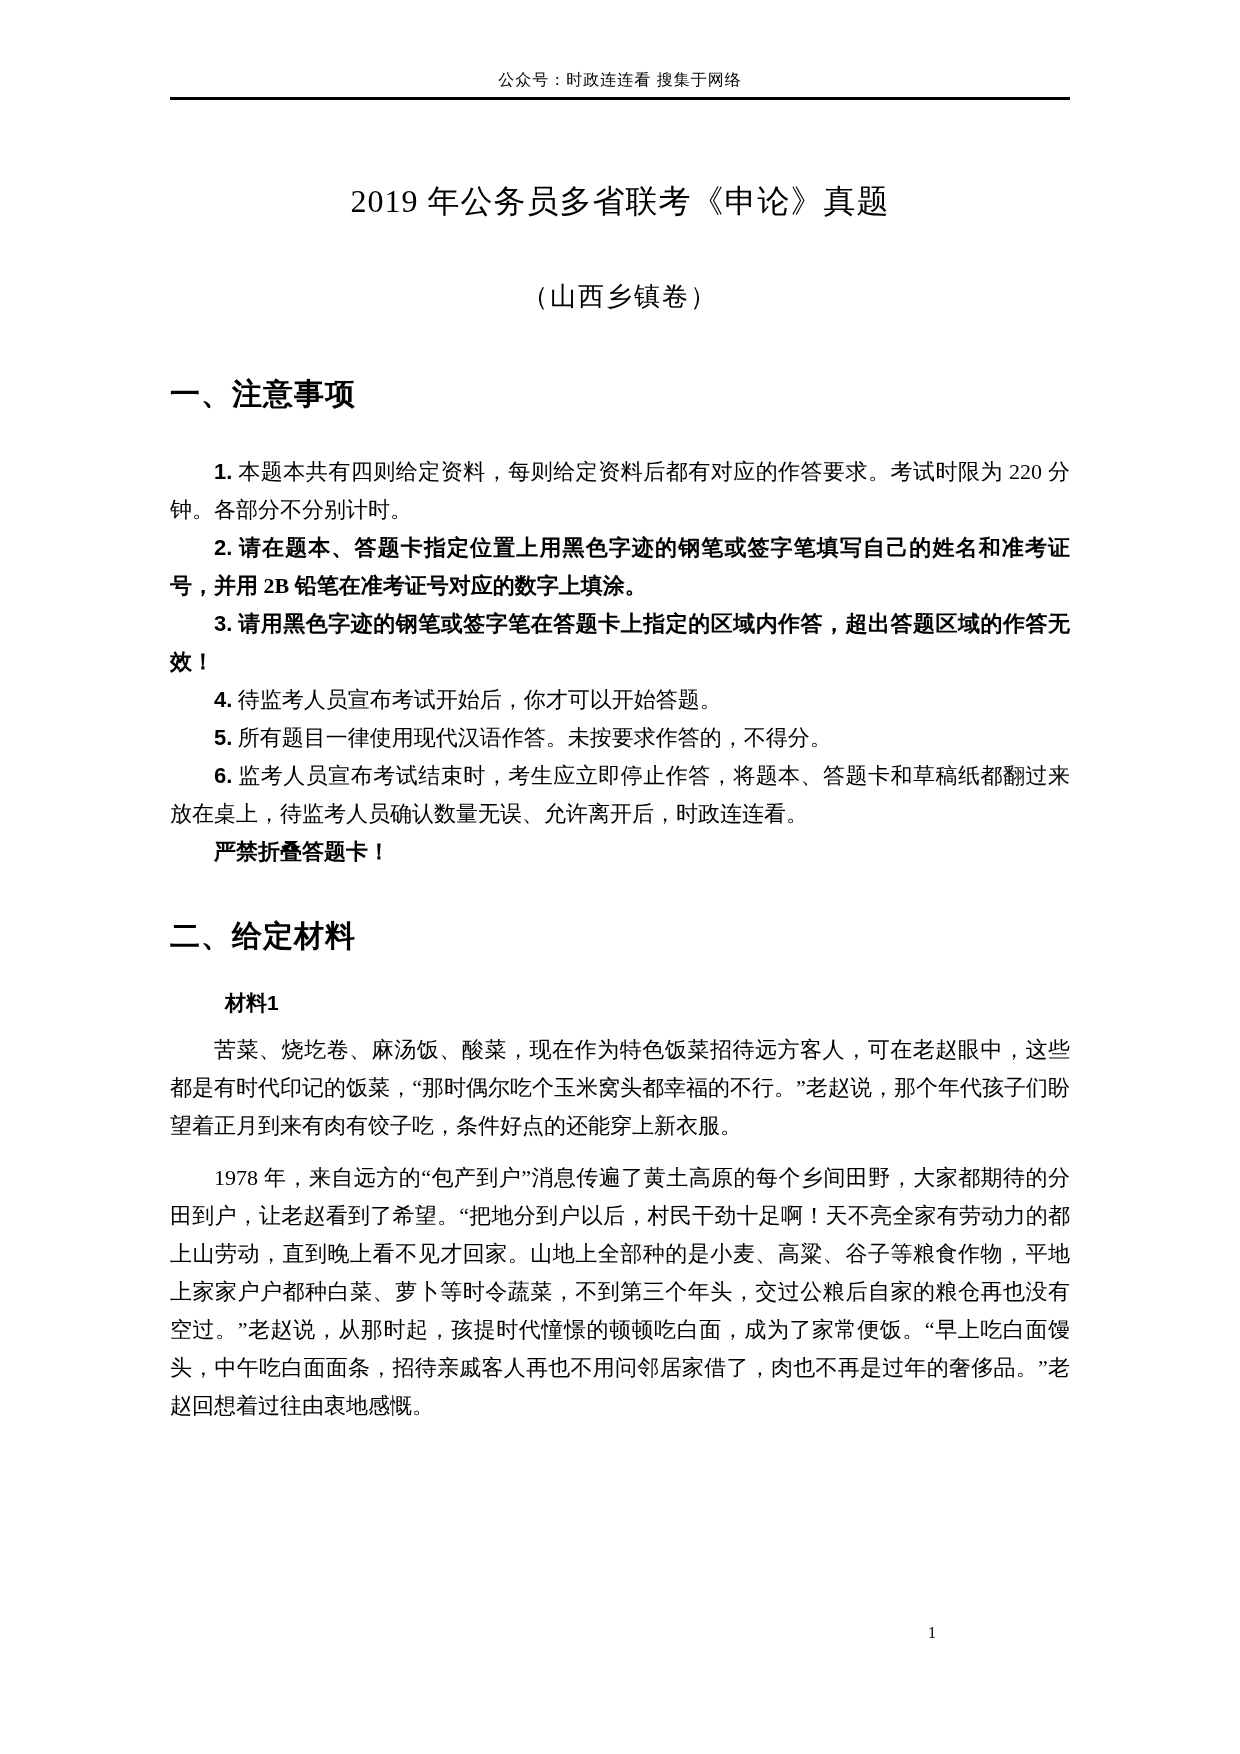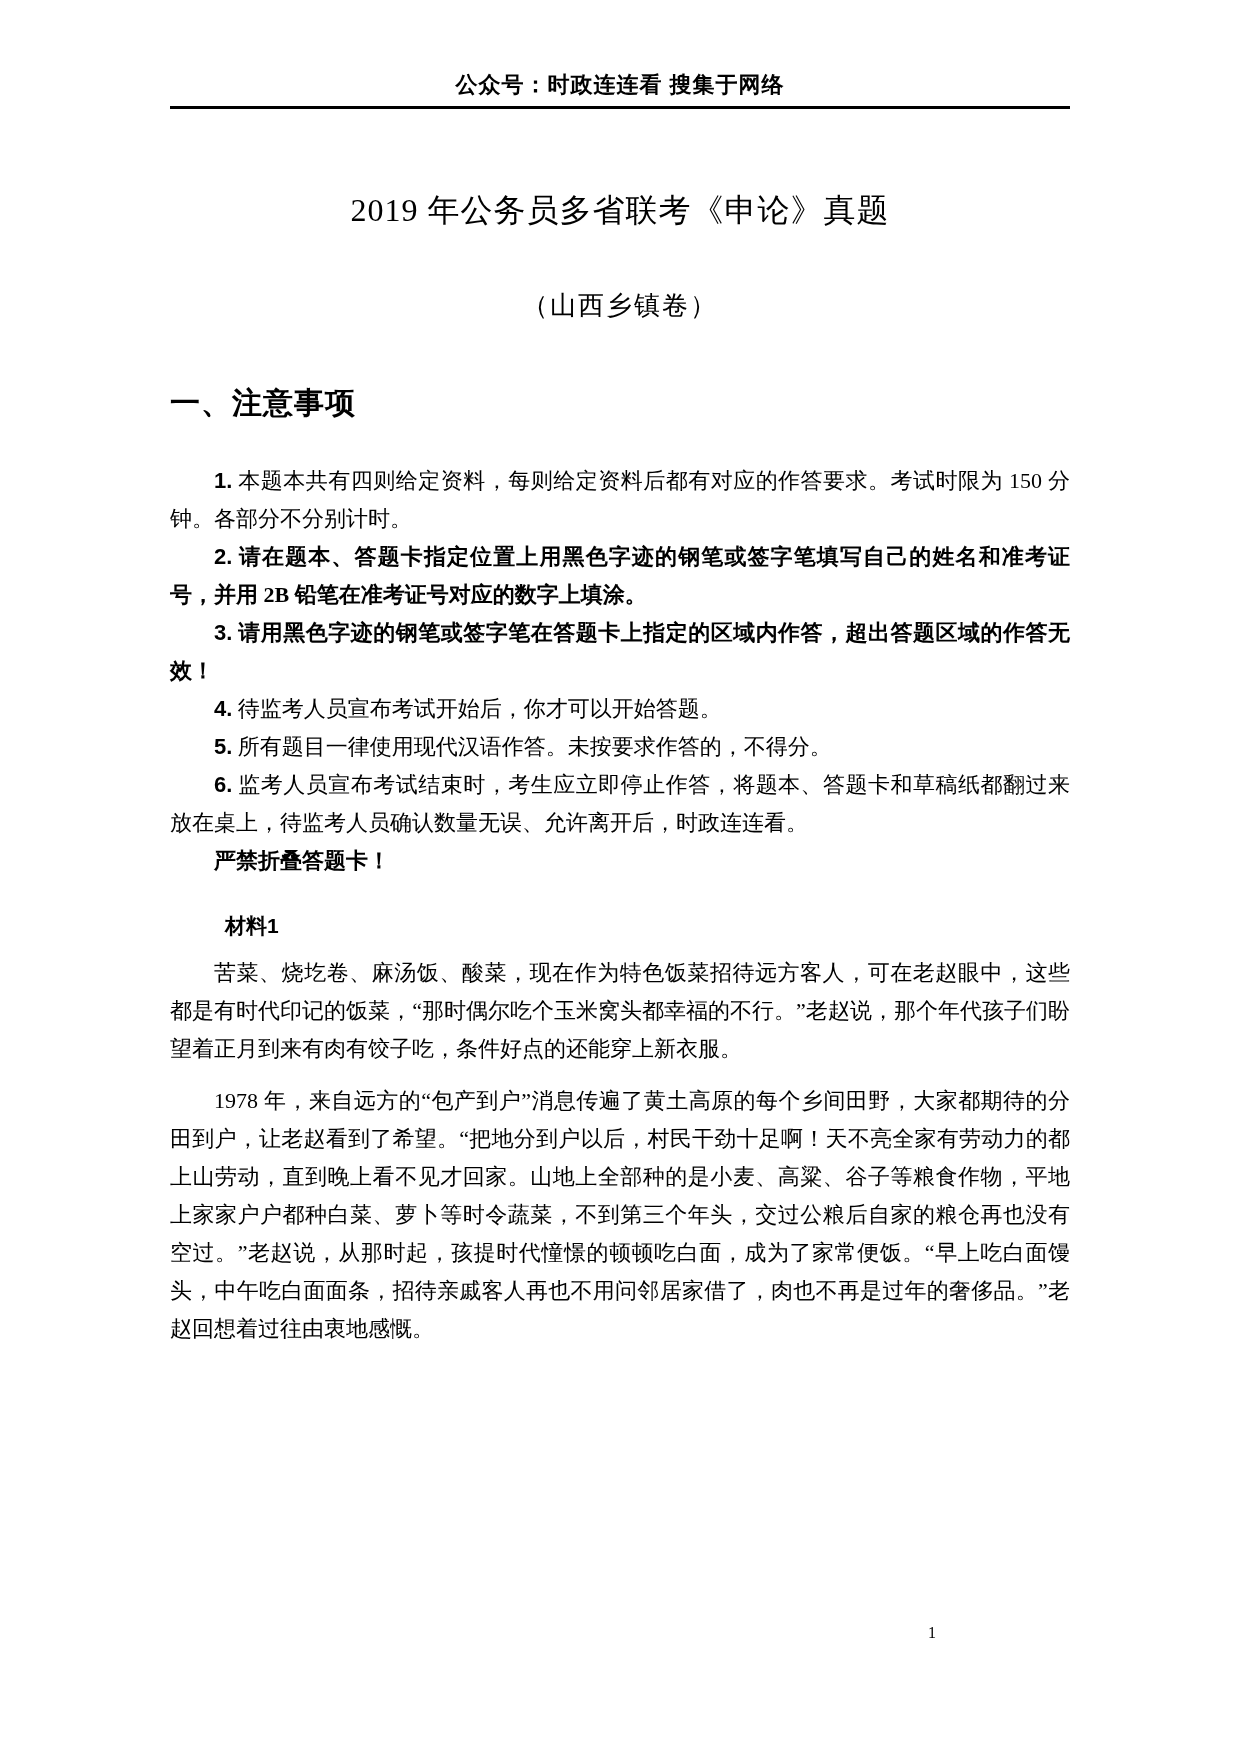--- a/index.html
+++ b/index.html
@@ -19,22 +19,22 @@
     font-family: "Liberation Serif", "DejaVu Serif", serif;
   }
   .page-header {
     padding-top: 70px;
     padding-bottom: 6px;
     border-bottom: 3px solid #000;
     text-align: center;
   }
   .page-header .header-text {
     font-family: "Liberation Sans", "DejaVu Sans", sans-serif;
-    font-weight: bold;
-    font-size: 22px;
+    font-weight: normal;
+    font-size: 16px;
     letter-spacing: 1px;
   }
   .doc-title {
     margin: 80px 0 0 0;
     text-align: center;
     font-size: 32px;
     font-weight: normal;
     letter-spacing: 1px;
   }
   .doc-subtitle {
@@ -102,29 +102,30 @@
     <div class="header-text">公众号：时政连连看 搜集于网络</div>
   </header>
 
   <h1 class="doc-title">2019 年公务员多省联考《申论》真题</h1>
 
   <div class="doc-subtitle">（山西乡镇卷）</div>
 
   <h2 class="section-heading">一、注意事项</h2>
 
   <div class="notice-list">
-    <p class="para"><b class="num">1.</b><span>本题本共有四则给定资料，每则给定资料后都有对应的作答要求。考试时限为 150 分钟。各部分不分别计时。</span></p>
+    <p class="para"><b class="num">1.</b><span>本题本共有四则给定资料，每则给定资料后都有对应的作答要求。考试时限为 220 分钟。各部分不分别计时。</span></p>
     <p class="para bold"><b class="num">2.</b><span>请在题本、答题卡指定位置上用黑色字迹的钢笔或签字笔填写自己的姓名和准考证号，并用 2B 铅笔在准考证号对应的数字上填涂。</span></p>
     <p class="para bold"><b class="num">3.</b><span>请用黑色字迹的钢笔或签字笔在答题卡上指定的区域内作答，超出答题区域的作答无效！</span></p>
     <p class="para"><b class="num">4.</b><span>待监考人员宣布考试开始后，你才可以开始答题。</span></p>
     <p class="para"><b class="num">5.</b><span>所有题目一律使用现代汉语作答。未按要求作答的，不得分。</span></p>
     <p class="para"><b class="num">6.</b><span>监考人员宣布考试结束时，考生应立即停止作答，将题本、答题卡和草稿纸都翻过来放在桌上，待监考人员确认数量无误、允许离开后，时政连连看。</span></p>
     <p class="para bold">严禁折叠答题卡！</p>
   </div>
 
+  <h2 class="section-heading second">二、给定材料</h2>
 
   <div>
     <div class="material-label">材料1</div>
     <p class="para material-para">苦菜、烧圪卷、麻汤饭、酸菜，现在作为特色饭菜招待远方客人，可在老赵眼中，这些都是有时代印记的饭菜，“那时偶尔吃个玉米窝头都幸福的不行。”老赵说，那个年代孩子们盼望着正月到来有肉有饺子吃，条件好点的还能穿上新衣服。</p>
     <p class="para material-para">1978 年，来自远方的“包产到户”消息传遍了黄土高原的每个乡间田野，大家都期待的分田到户，让老赵看到了希望。“把地分到户以后，村民干劲十足啊！天不亮全家有劳动力的都上山劳动，直到晚上看不见才回家。山地上全部种的是小麦、高粱、谷子等粮食作物，平地上家家户户都种白菜、萝卜等时令蔬菜，不到第三个年头，交过公粮后自家的粮仓再也没有空过。”老赵说，从那时起，孩提时代憧憬的顿顿吃白面，成为了家常便饭。“早上吃白面馒头，中午吃白面面条，招待亲戚客人再也不用问邻居家借了，肉也不再是过年的奢侈品。”老赵回想着过往由衷地感慨。</p>
   </div>
 
   <div class="page-number">1</div>
 
 </div>

